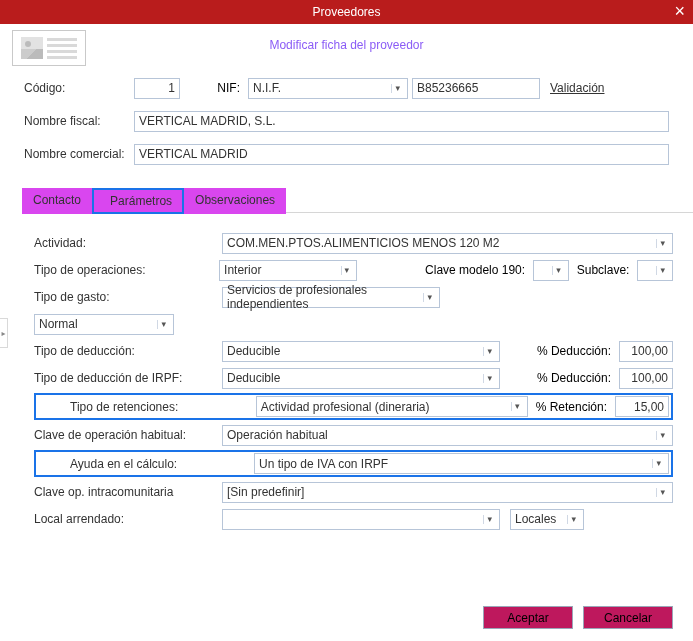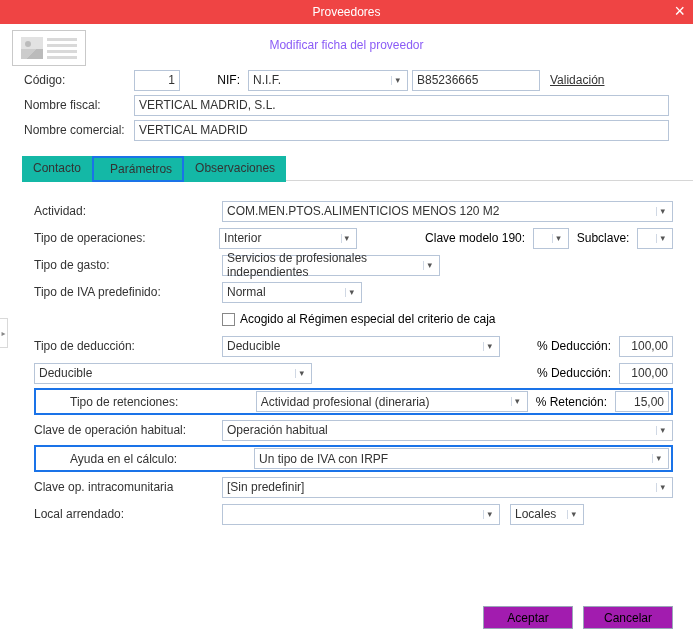--- a/index.html
+++ b/index.html
@@ -1,53 +1,53 @@
 <!DOCTYPE html>
 <html><head>
 <meta charset="utf-8">
 <style>
   * { box-sizing: border-box; font-family: "Segoe UI", Tahoma, sans-serif; font-size: 12px; }
   body { margin: 0; background: #fff; width: 693px; height: 641px; overflow: hidden; position: relative; }
-  .titlebar { background: #ef4444; color: #fff; height: 24px; display: flex; align-items: center; padding: 0 8px; position: relative; }
+  .titlebar { background: #b91c1c; color: #fff; height: 24px; display: flex; align-items: center; padding: 0 8px; position: relative; }
   .titlebar .title { position:absolute; left:50%; transform:translateX(-50%); }
   .titlebar .close { position: absolute; right: 8px; top: 1px; font-size: 18px; cursor: pointer; }
   .subtitle { text-align: center; padding: 14px 0 6px; color: #8b5cf6; }
   .header-icon { position:absolute; left:12px; top:30px; width:74px; height:36px; border:1px solid #c9c9c9; display:flex; align-items:center; justify-content:center; gap:4px; padding:4px;}
   .header-icon .ph { width:22px;height:22px;background:#e2e2e2;position:relative;}
   .header-icon .ph::before{content:"";position:absolute;top:4px;left:4px;width:6px;height:6px;border-radius:50%;background:#bbb;}
   .header-icon .ph::after{content:"";position:absolute;bottom:0;left:0;right:0;height:10px;background:linear-gradient(135deg,#ccc 50%,#bbb 50%);}
   .header-icon .lines{display:flex;flex-direction:column;gap:3px;}
   .header-icon .lines div{width:30px;height:3px;background:#d9d9d9;}
   .form-top { padding: 8px 24px 6px; }
-  .row { display: flex; align-items: center; margin: 3px 0; min-height:22px;}
+  .row { display: flex; align-items: center; margin: 11px 0; min-height:22px;}
   .lbl { width: 110px; color: #333; }
   input[type=text], select, .dropdown {
     height: 21px; border: 1px solid #b7c5d8; background: #fff; padding: 1px 4px;
     color: #333;
   }
   .code { width:46px; text-align:right; }
   .dropdown { display:flex; align-items:center; justify-content:space-between; cursor:pointer; }
   .dropdown .arrow { color:#555; font-size:9px; margin-left:4px; line-height:1; padding:0 3px; border-left:1px solid #d0d8e4;}
   .wide { flex:1; }
   .link { color:#333; text-decoration: underline; cursor:pointer; margin-left:10px;}
   .tabs { display:flex; margin: 6px 0 0 22px; }
-  .tab { padding:4px 10px; border:1px solid transparent; cursor:pointer; color:#333; position:relative; background:#14b8a6;}
+  .tab { padding:4px 10px; border:1px solid transparent; cursor:pointer; color:#333; position:relative; background:#d946ef;}
   .tab.active { border:2px solid #1a73e8; z-index:2;padding-left:16px; }
   .tab-sep { border-bottom:1px solid #d6d6d6; flex:1; align-self:flex-end; margin-bottom:1px;}
   .params { padding: 14px 20px 10px 34px; }
   .params .lbl { width:188px; }
   .params .row { margin: 3px 0; min-height:24px;}
   .hl { border:2px solid #1a73e8; padding:1px 2px; display:flex; align-items:center; width:100%; min-height:26px;}
   .hl .lbl{width:184px;margin-left:32px;}
   .chk { width:13px;height:13px;border:1px solid #888;margin-right:5px;display:inline-block;}
   .right-lbl { margin-left:auto; padding:0 8px; white-space:nowrap;}
   .num { width:54px; text-align:right; }
   .textarea { width: 430px; height: 44px; border:1px solid #b7c5d8; resize:none; padding:2px 4px; position:relative;}
   .footer { position:absolute; bottom:12px; right:20px; display:flex; gap:10px;}
-  .btn { width:90px; height:23px; border:1px solid #9aa6b8; background:#a21caf; cursor:pointer; display:flex;align-items:center;justify-content:center;}
+  .btn { width:90px; height:23px; border:1px solid #9aa6b8; background:#be185d; cursor:pointer; display:flex;align-items:center;justify-content:center;}
   .left-handle{position:absolute;left:0;top:318px;width:8px;height:30px;border:1px solid #d9d9d9;border-left:none;display:flex;align-items:center;justify-content:center;font-size:8px;color:#888;cursor:pointer;}
 </style>
 </head>
 <body>
 
 <div class="titlebar">
   <span class="title">Proveedores</span>
   <span class="close">×</span>
 </div>
 
@@ -124,44 +124,39 @@
 
   <div class="row">
     <span class="lbl">Tipo de gasto:</span>
     <div class="dropdown" style="width:218px;">
       <span>Servicios de profesionales independientes</span>
         <span class="arrow">▾</span>
     </div>
   </div>
 
   <div class="row">
-    <span class="lbl">Tipo de IVA predefinido:</span>
     <div class="dropdown" style="width:140px;">
       <span>Normal</span>
         <span class="arrow">▾</span>
     </div>
   </div>
 
-  <div class="row">
-    <span class="lbl"></span>
-    <span class="chk"></span>
-    <span>Acogido al Régimen especial del criterio de caja</span>
-  </div>
 
   <div class="row">
     <span class="lbl">Tipo de deducción:</span>
     <div class="dropdown" style="width:278px;">
       <span>Deducible</span>
         <span class="arrow">▾</span>
     </div>
     <span class="right-lbl">% Deducción:</span>
     <input type="text" class="num" value="100,00" style="">
   </div>
 
   <div class="row">
+    <span class="lbl">Tipo de deducción de IRPF:</span>
     <div class="dropdown" style="width:278px;">
       <span>Deducible</span>
         <span class="arrow">▾</span>
     </div>
     <span class="right-lbl">% Deducción:</span>
     <input type="text" class="num" value="100,00" style="">
   </div>
 
   <div class="hl">
     <span class="lbl">Tipo de retenciones:</span>

